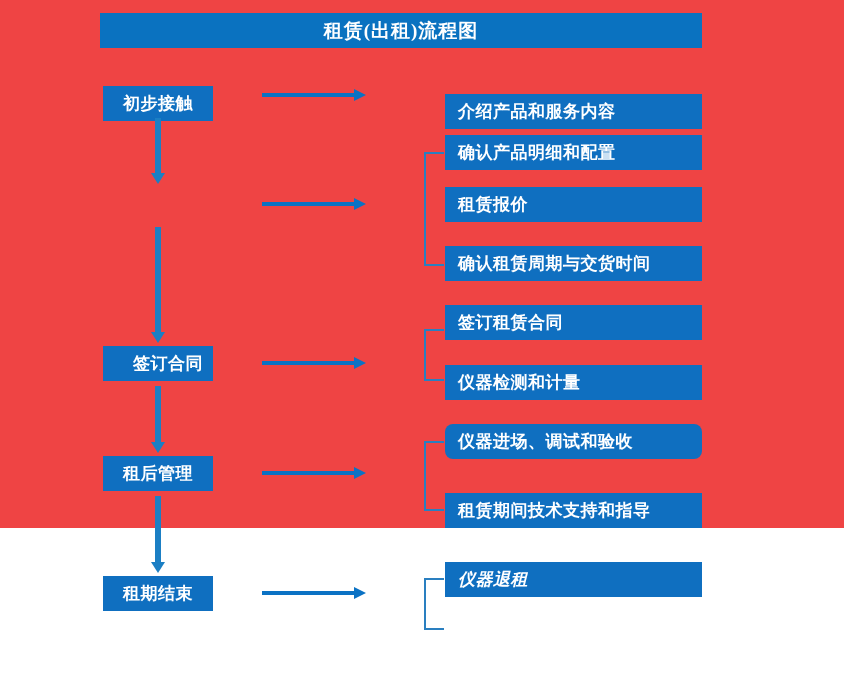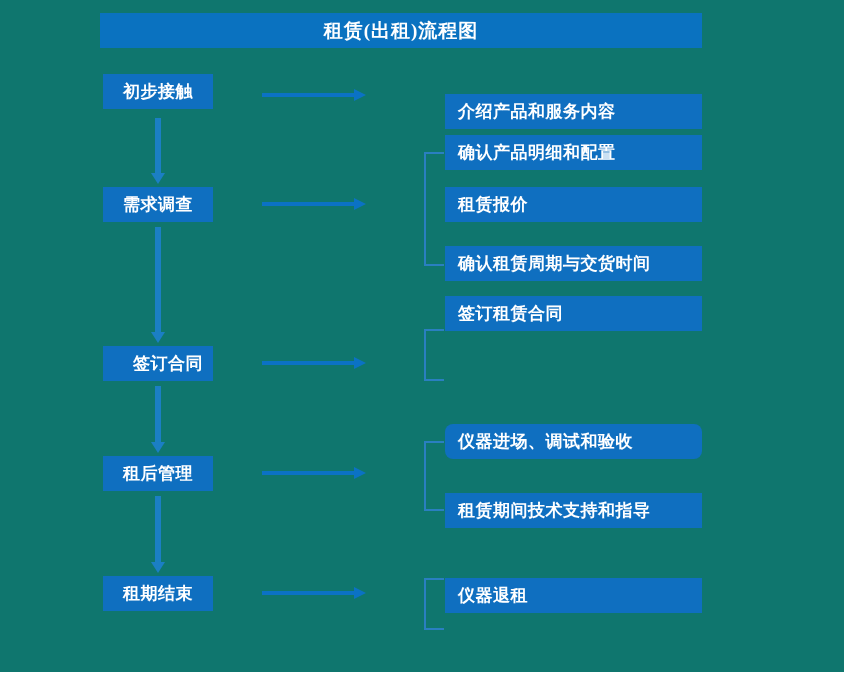--- a/index.html
+++ b/index.html
@@ -11,22 +11,22 @@
     width: 844px;
     height: 688px;
     position: relative;
     overflow: hidden;
     font-family: "Liberation Serif", "DejaVu Serif", serif;
   }
   #canvas {
     position: absolute;
     left: 0; top: 0;
     width: 844px;
-    height: 672px;
-    background: #0f766e;
+    height: 528px;
+    background: #ef4444;
   }
   .box {
     position: absolute;
     background: #0f6fc0;
     color: #ffffff;
     font-weight: bold;
     display: flex;
     align-items: center;
     box-sizing: border-box;
     letter-spacing: 0.5px;
@@ -116,22 +116,21 @@
     box-sizing: border-box;
   }
 </style>
 </head>
 <body>
 
 <div id="canvas">
 
   <div class="title-bar">租赁(出租)流程图</div>
 
-  <div class="box stage-box" style="top:74px;">初步接触</div>
-  <div class="box stage-box" style="top:187px;">需求调查</div>
+  <div class="box stage-box" style="top:86px;">初步接触</div>
   <div class="box stage-box" style="top:346px;padding-left:20px;">签订合同</div>
   <div class="box stage-box" style="top:456px;">租后管理</div>
   <div class="box stage-box" style="top:576px;">租期结束</div>
 
   <div class="v-arrow" style="top:118px; height:66px;">
     <div class="shaft" style="height:55px;"></div>
     <div class="head" style="top:55px;"></div>
   </div>
   <div class="v-arrow" style="top:227px; height:116px;">
     <div class="shaft" style="height:105px;"></div>
@@ -169,18 +168,19 @@
 
   <div class="bracket" style="top:152px; height:114px;"></div>
   <div class="bracket" style="top:329px; height:52px;"></div>
   <div class="bracket" style="top:441px; height:70px;"></div>
   <div class="bracket" style="top:578px; height:52px;"></div>
 
   <div class="box detail-box" style="top:78px;margin-top:16px;">介绍产品和服务内容</div>
   <div class="box detail-box" style="top:135px;">确认产品明细和配置</div>
   <div class="box detail-box" style="top:187px;">租赁报价</div>
   <div class="box detail-box" style="top:246px;">确认租赁周期与交货时间</div>
-  <div class="box detail-box" style="top:296px;">签订租赁合同</div>
+  <div class="box detail-box" style="top:305px;">签订租赁合同</div>
+  <div class="box detail-box" style="top:365px;">仪器检测和计量</div>
   <div class="box detail-box" style="top:424px;border-radius:8px;">仪器进场、调试和验收</div>
   <div class="box detail-box" style="top:493px;">租赁期间技术支持和指导</div>
-  <div class="box detail-box" style="top:578px;">仪器退租</div>
+  <div class="box detail-box" style="top:562px;font-style:italic;">仪器退租</div>
 
 </div>
 
 </body></html>

